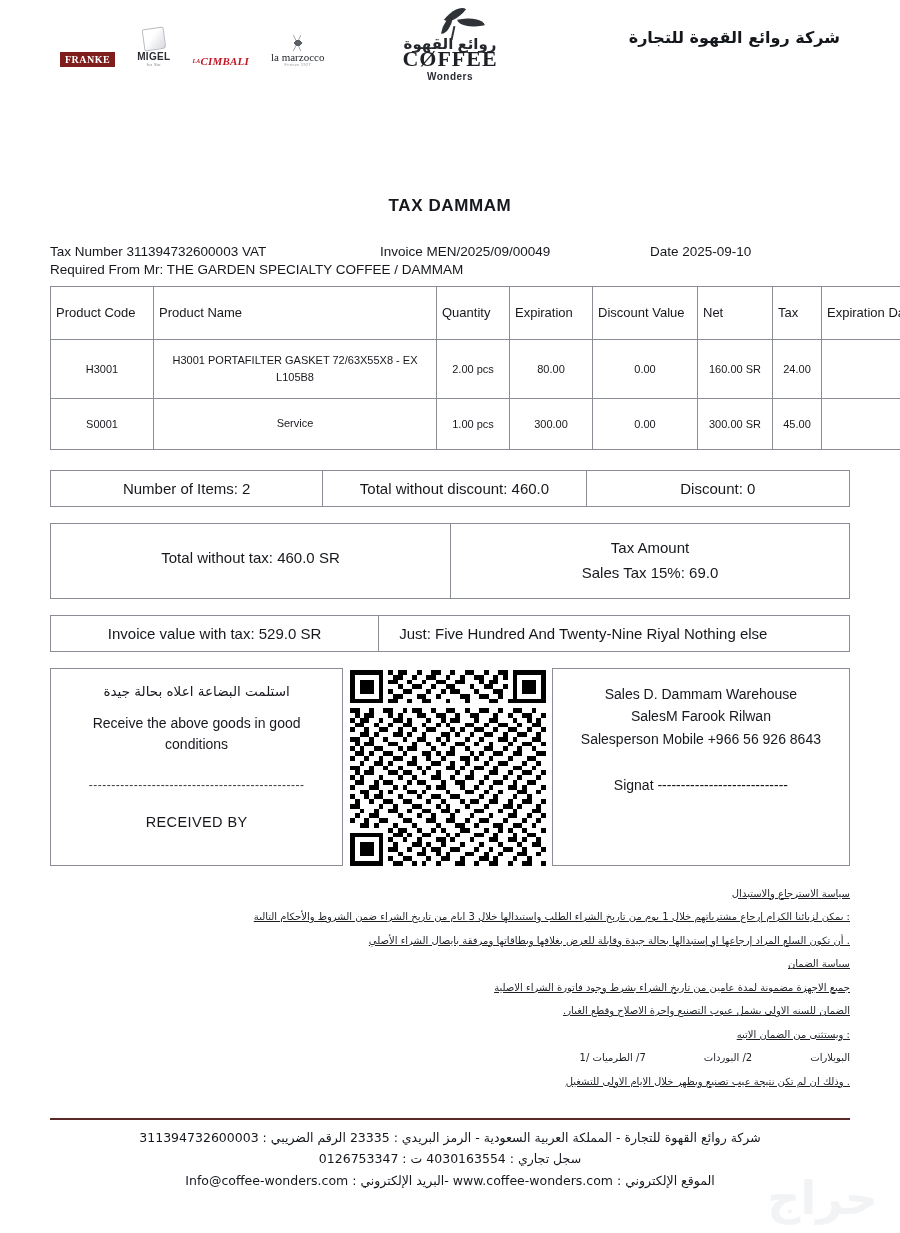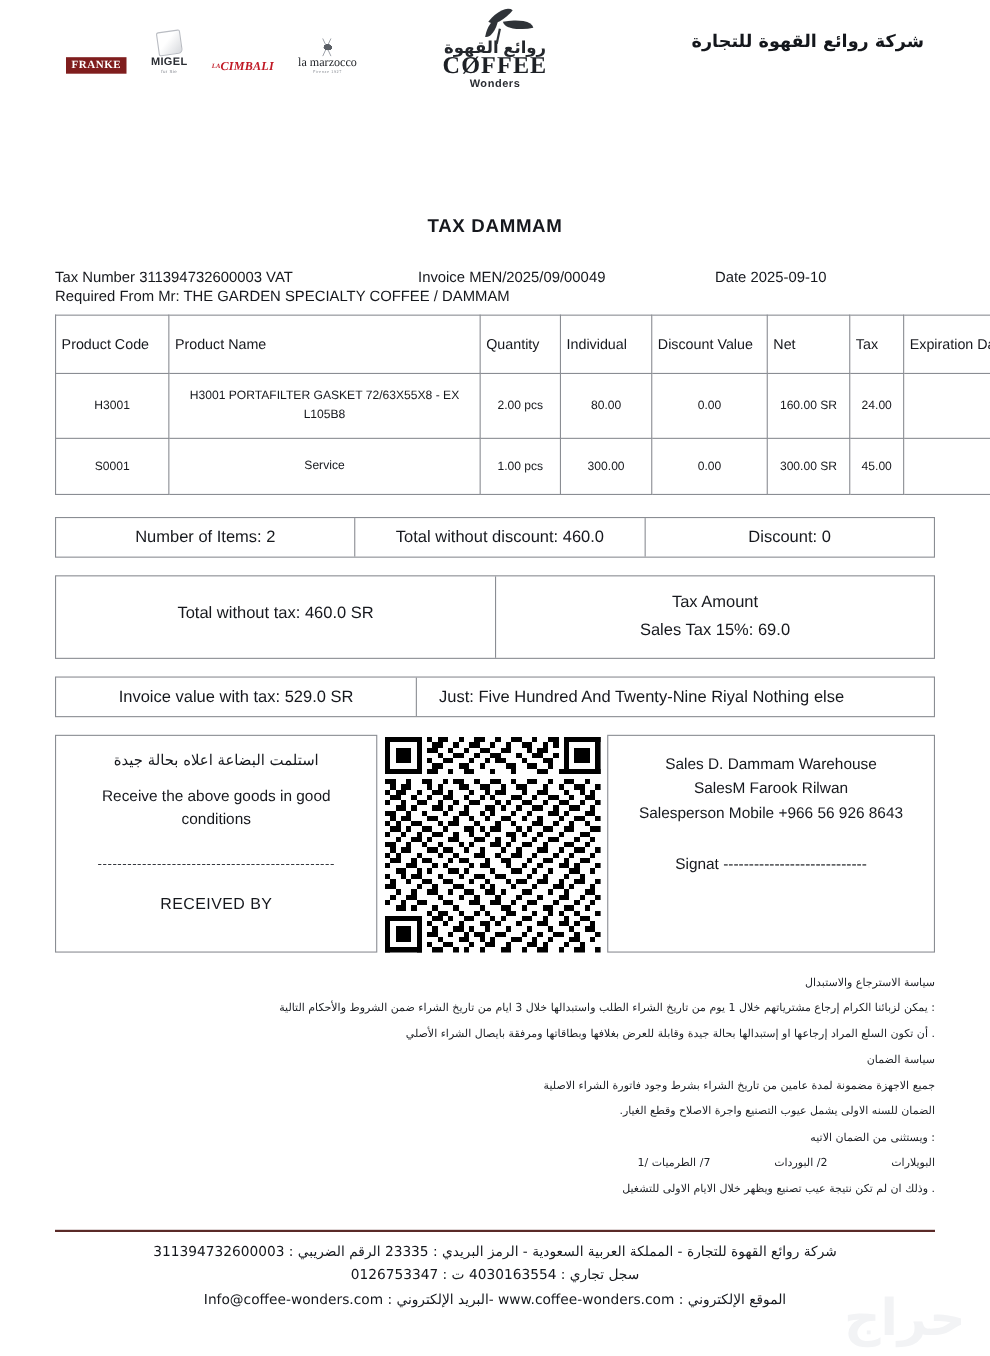--- a/index.html
+++ b/index.html
@@ -304,21 +304,21 @@
   
   .policy {
     margin-top: 16px;
     direction: rtl;
     text-align: right;
     font-family: "DejaVu Sans", sans-serif;
     font-size: 10px;
     line-height: 2.35;
     color: #1b1e23;
   }
-  .policy .ln { white-space: nowrap; }
+  .policy .ln { white-space: nowrap; text-decoration: underline; }
   .policy .excl {
     display: flex;
     flex-direction: row;
     gap: 58px;
     justify-content: flex-start;
   }
 
   
   .footer {
     position: absolute;
@@ -403,21 +403,21 @@
     </div>
     <div class="meta-row2">Required From Mr: THE GARDEN SPECIALTY COFFEE / DAMMAM</div>
   </div>
 
   <table class="items">
     <thead>
       <tr>
         <th class="col-code">Product Code</th>
         <th class="col-name">Product Name</th>
         <th class="col-qty">Quantity</th>
-        <th class="col-ind">Individual</th>
+        <th class="col-ind">Expiration</th>
         <th class="col-disc">Discount Value</th>
         <th class="col-net">Net</th>
         <th class="col-tax">Tax</th>
         <th class="col-exp">Expiration Date</th>
       </tr>
     </thead>
     <tbody>
       <tr class="item-row tall">
         <td>H3001</td>
         <td class="prod-name">H3001 PORTAFILTER GASKET 72/63X55X8 - EX L105B8</td>

